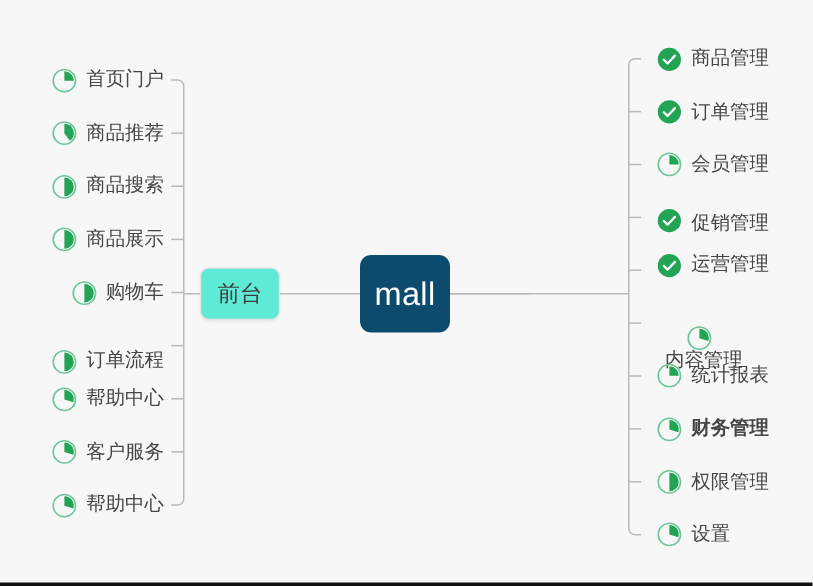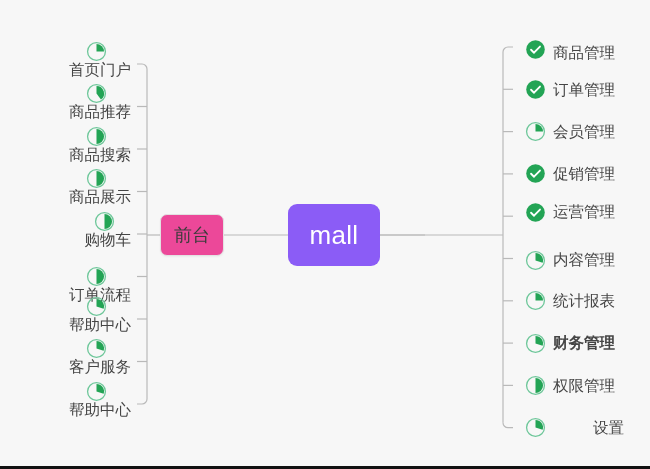--- a/index.html
+++ b/index.html
@@ -31,41 +31,41 @@
     pointer-events: none;
   }
   .wire {
     fill: none;
     stroke: #b9b9b9;
     stroke-width: 1.2;
   }
   
   .root-node {
     position: absolute;
-    width: 92px;
+    width: 72px;
     height: 62px;
     border-radius: 9px;
-    background: #8b5cf6;
+    background: #0c4a6e;
     color: #ffffff;
     display: flex;
     align-items: center;
     justify-content: center;
     font-size: 26px;
     letter-spacing: .3px;
     left: 288px;
     top: 204px;
   }
   
   .branch-node {
     position: absolute;
     height: 42px;
     min-width: 56px;
     padding: 0 13px;
     border-radius: 7px;
-    background: #ec4899;
+    background: #5eead4;
     border: 1px solid #e2e2e2;
     box-shadow: 0 1px 2px rgba(0,0,0,.05);
     display: flex;
     align-items: center;
     justify-content: center;
     font-size: 18px;
     color: #3c3c3c;
     box-sizing: border-box;
     top: 214px;
   }
@@ -76,21 +76,21 @@
   .leaf {
     position: absolute;
     display: flex;
     align-items: center;
     height: 26px;
     font-size: 15.5px;
     color: #454545;
     white-space: nowrap;
   }
   .leaf-left {
-    flex-direction: column;
+    flex-direction: row;
     justify-content: flex-end;
     right: 519px;          
   }
   .leaf-right {
     left: 525px;
   }
   .leaf-label { line-height: 1; }
   .leaf-left  .leaf-label { margin-left: 7px; }
   .leaf-right .leaf-label { margin-left: 7px; }
 
@@ -200,56 +200,56 @@
         </svg>
         <span class="leaf-label">客户服务</span>
       </div>
       <div class="leaf leaf-left" style="top: 391px;">
         <svg viewBox="0 0 24 24" class="ico">
           <circle cx="12" cy="12" r="10.2" fill="none" stroke="#6ec79a" stroke-width="1.5"></circle>
           <path d="M 12 12 L 12 3.4000000000000004 A 8.6 8.6 0 0 1 20.179086040138323 14.657546151624548 Z" fill="#23a455"></path>
         </svg>
         <span class="leaf-label">帮助中心</span>
       </div>
-      <div class="leaf leaf-right" style="top: 34px; align-items: flex-end;">
+      <div class="leaf leaf-right" style="top: 34px;">
         <svg viewBox="0 0 24 24" class="ico">
           <circle cx="12" cy="12" r="10.6" fill="#23a455"></circle>
           <path d="M6.9 12.3 L10.3 15.7 L17.1 8.6" fill="none" stroke="#ffffff" stroke-width="2.1" stroke-linecap="round" stroke-linejoin="round"></path>
         </svg>
         <span class="leaf-label">商品管理</span>
       </div>
       <div class="leaf leaf-right" style="top: 76.3px;">
         <svg viewBox="0 0 24 24" class="ico">
           <circle cx="12" cy="12" r="10.6" fill="#23a455"></circle>
           <path d="M6.9 12.3 L10.3 15.7 L17.1 8.6" fill="none" stroke="#ffffff" stroke-width="2.1" stroke-linecap="round" stroke-linejoin="round"></path>
         </svg>
         <span class="leaf-label">订单管理</span>
       </div>
       <div class="leaf leaf-right" style="top: 118.6px;">
         <svg viewBox="0 0 24 24" class="ico">
           <circle cx="12" cy="12" r="10.2" fill="none" stroke="#6ec79a" stroke-width="1.5"></circle>
           <path d="M 12 12 L 12 3.4000000000000004 A 8.6 8.6 0 0 1 20.6 12 Z" fill="#23a455"></path>
         </svg>
         <span class="leaf-label">会员管理</span>
       </div>
-      <div class="leaf leaf-right" style="top: 160.9px;">
+      <div class="leaf leaf-right" style="top: 160.9px; align-items: flex-end;">
         <svg viewBox="0 0 24 24" class="ico">
           <circle cx="12" cy="12" r="10.6" fill="#23a455"></circle>
           <path d="M6.9 12.3 L10.3 15.7 L17.1 8.6" fill="none" stroke="#ffffff" stroke-width="2.1" stroke-linecap="round" stroke-linejoin="round"></path>
         </svg>
         <span class="leaf-label">促销管理</span>
       </div>
       <div class="leaf leaf-right" style="top: 199px;">
         <svg viewBox="0 0 24 24" class="ico">
           <circle cx="12" cy="12" r="10.6" fill="#23a455"></circle>
           <path d="M6.9 12.3 L10.3 15.7 L17.1 8.6" fill="none" stroke="#ffffff" stroke-width="2.1" stroke-linecap="round" stroke-linejoin="round"></path>
         </svg>
         <span class="leaf-label">运营管理</span>
       </div>
-      <div class="leaf leaf-right" style="top: 247px;">
+      <div class="leaf leaf-right" style="top: 260px; flex-direction: column;">
         <svg viewBox="0 0 24 24" class="ico">
           <circle cx="12" cy="12" r="10.2" fill="none" stroke="#6ec79a" stroke-width="1.5"></circle>
           <path d="M 12 12 L 12 3.4000000000000004 A 8.6 8.6 0 0 1 20.179086040138323 14.657546151624548 Z" fill="#23a455"></path>
         </svg>
         <span class="leaf-label">内容管理</span>
       </div>
       <div class="leaf leaf-right" style="top: 287.8px;">
         <svg viewBox="0 0 24 24" class="ico">
           <circle cx="12" cy="12" r="10.2" fill="none" stroke="#6ec79a" stroke-width="1.5"></circle>
           <path d="M 12 12 L 12 3.4000000000000004 A 8.6 8.6 0 0 1 20.6 12 Z" fill="#23a455"></path>
@@ -263,21 +263,21 @@
         </svg>
         <span class="leaf-label">财务管理</span>
       </div>
       <div class="leaf leaf-right" style="top: 372.4px;">
         <svg viewBox="0 0 24 24" class="ico">
           <circle cx="12" cy="12" r="10.2" fill="none" stroke="#6ec79a" stroke-width="1.5"></circle>
           <path d="M 12 12 L 12 3.4000000000000004 A 8.6 8.6 0 0 1 12.000000000000002 20.6 Z" fill="#23a455"></path>
         </svg>
         <span class="leaf-label">权限管理</span>
       </div>
-      <div class="leaf leaf-right" style="top: 414.7px; gap: 40px;">
+      <div class="leaf leaf-right" style="top: 414.7px;">
         <svg viewBox="0 0 24 24" class="ico">
           <circle cx="12" cy="12" r="10.2" fill="none" stroke="#6ec79a" stroke-width="1.5"></circle>
           <path d="M 12 12 L 12 3.4000000000000004 A 8.6 8.6 0 0 1 20.179086040138323 14.657546151624548 Z" fill="#23a455"></path>
         </svg>
         <span class="leaf-label">设置</span>
       </div>
     </div>
 </div>
 
 </body></html>

